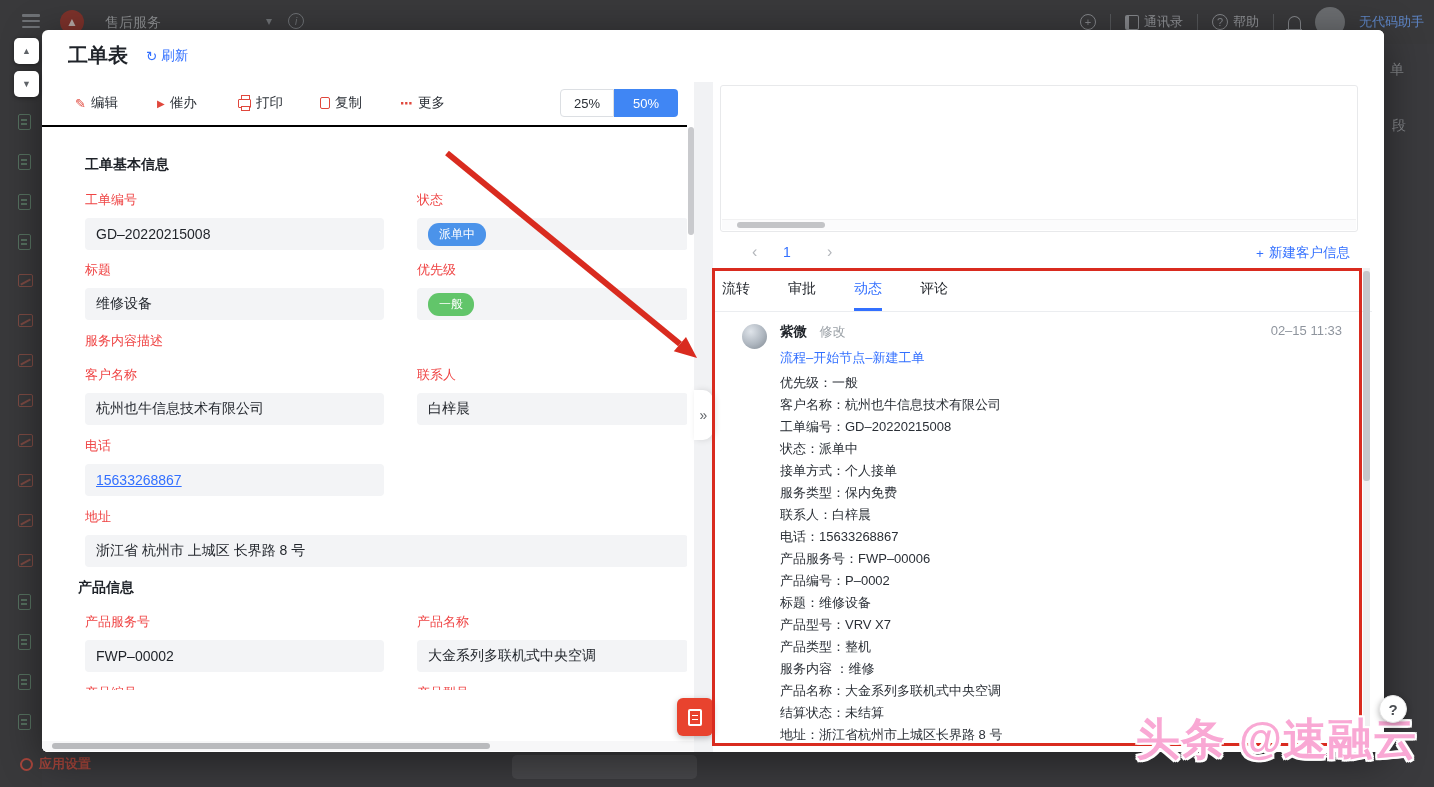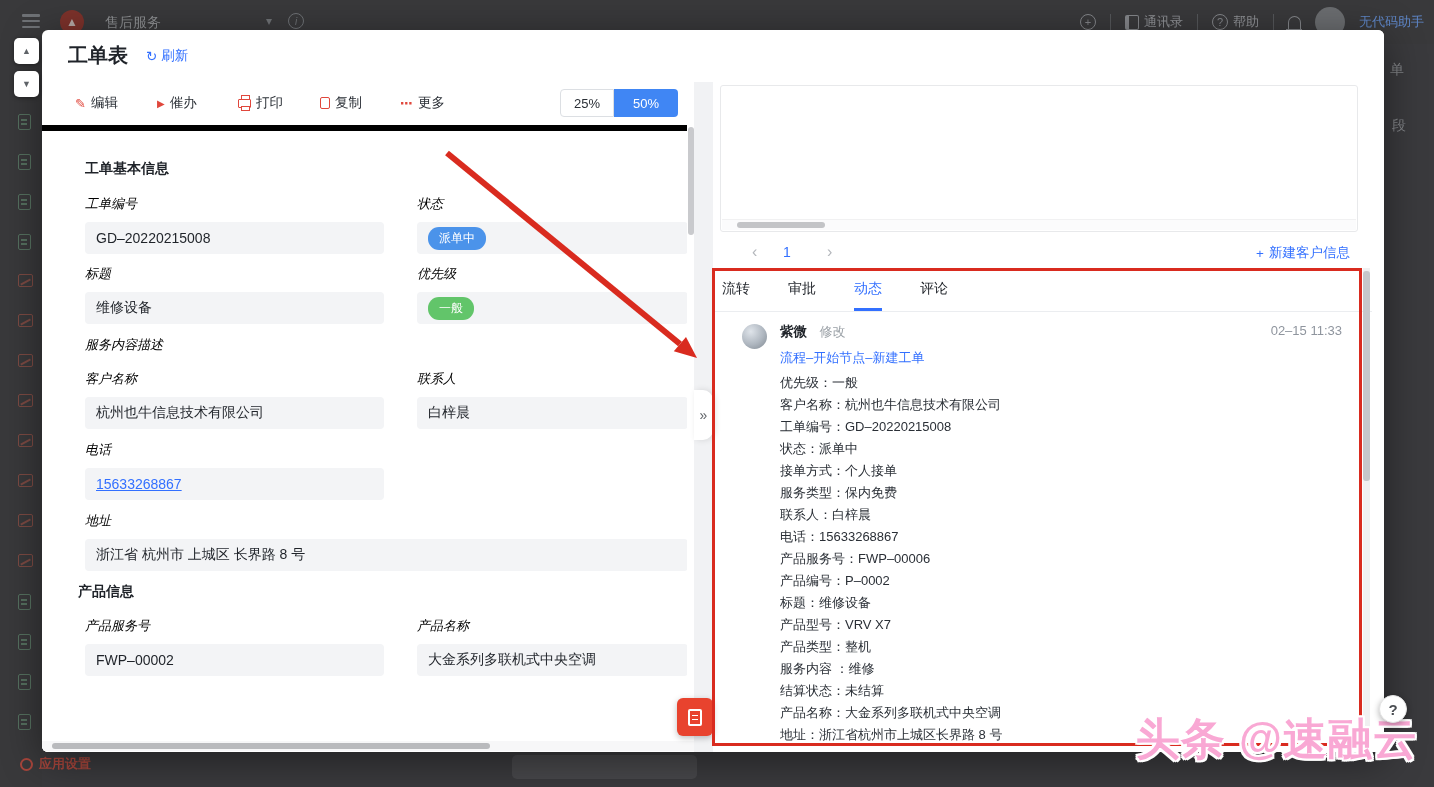--- a/index.html
+++ b/index.html
@@ -52,24 +52,24 @@
   .tbtn .ric { color:#e0473c; font-size:13px; }
   .icon-printer { width:13px; height:9px; border:1.5px solid #e0473c; border-radius:1px; position:relative; }
   .icon-printer::before { content:""; position:absolute; left:2px; top:-5px; width:7px; height:4px; border:1.5px solid #e0473c; border-bottom:none; }
   .icon-printer::after { content:""; position:absolute; left:2px; bottom:-4px; width:7px; height:3px; background:#fff; border:1.5px solid #e0473c; }
   .icon-copy { width:10px; height:12px; border:1.5px solid #e0473c; border-radius:2px; position:relative; background:#fff; }
   .icon-copy::before { content:""; position:absolute; left:2px; top:-4px; width:9px; height:11px; border:1.5px solid #e0473c; border-radius:2px; z-index:-1; }
   .zoomgrp { position:absolute; left:518px; top:1px; display:flex; }
   .zbtn { width:54px; height:28px; font-size:13px; display:flex; align-items:center; justify-content:center; cursor:pointer; }
   .z25 { background:#fff; border:1px solid #dcdfe3; border-radius:4px 0 0 4px; color:#2a2f36; }
   .z50 { width:64px; background:#4086f4; border-radius:0 4px 4px 0; color:#fff; }
-  .lp-scrollwrap { position:absolute; left:0; top:43px; width:645px; height:565px; overflow:hidden; border-top:6px solid #000000;padding-left:7px; }
+  .lp-scrollwrap { position:absolute; left:0; top:43px; width:645px; height:565px; overflow:hidden; border-top:2px solid #000000;padding-left:7px; }
   .sec-h { position:absolute; font-size:14px; font-weight:bold; color:#1f2329; }
   .field { position:absolute; }
-  .f-label { font-size:13px; color:#000000; display:block;font-style:italic; }
+  .f-label { font-size:13px; color:#ef4444; display:block; }
   .f-input { margin-top:9px; height:32px; background:#f3f4f6; border-radius:4px; display:flex; align-items:center; padding:0 11px; font-size:14px; color:#1f2329; }
   .pill { padding:3px 11px; border-radius:11px; color:#fff; font-size:12px; }
   .f-link { color:#3370ff; text-decoration:underline; }
   .lp-vscroll { position:absolute; left:646px; top:45px; width:6px; height:108px; background:#c9cacd; border-radius:3px; }
   .lp-footer { position:absolute; left:0; top:608px; width:652px; height:62px; background:#fff; }
   .lp-hscroll-track { position:absolute; left:0px; top:51px; width:652px; height:10px; background:#f7f7f8; }
   .lp-hscroll-thumb { position:absolute; left:10px; top:2px; width:438px; height:6px; background:#b9babd; border-radius:3px; }
   .fab { position:absolute; left:635px; top:616px; width:36px; height:38px; background:#e8432e; border-radius:6px; box-shadow:0 2px 6px rgba(0,0,0,.25); display:flex; align-items:center; justify-content:center; z-index:5; cursor:pointer; }
   .fab .icon-doc { color:#fff; width:14px; height:17px; border-width:2px; }
   .divider { position:absolute; left:652px; top:52px; width:19px; height:670px; background:#f1f2f4; }
@@ -360,22 +360,22 @@
             <div class="feed-line">接单方式：个人接单</div>
             <div class="feed-line">服务类型：保内免费</div>
             <div class="feed-line">联系人：白梓晨</div>
             <div class="feed-line">电话：15633268867</div>
             <div class="feed-line">产品服务号：FWP–00006</div>
             <div class="feed-line">产品编号：P–0002</div>
             <div class="feed-line">标题：维修设备</div>
             <div class="feed-line">产品型号：VRV X7</div>
             <div class="feed-line">产品类型：整机</div>
             <div class="feed-line">服务内容 ：维修</div>
+            <div class="feed-line">产品名称：大金系列多联机式中央空调</div>
             <div class="feed-line">结算状态：未结算</div>
-            <div class="feed-line">产品名称：大金系列多联机式中央空调</div>
             <div class="feed-line">地址：浙江省杭州市上城区长界路 8 号</div>
           </div>
       </div>
     </div>
     <div class="rp-vtrack">
         <div class="rp-vthumb"></div>
       </div>
   </div>
 </div>
 

